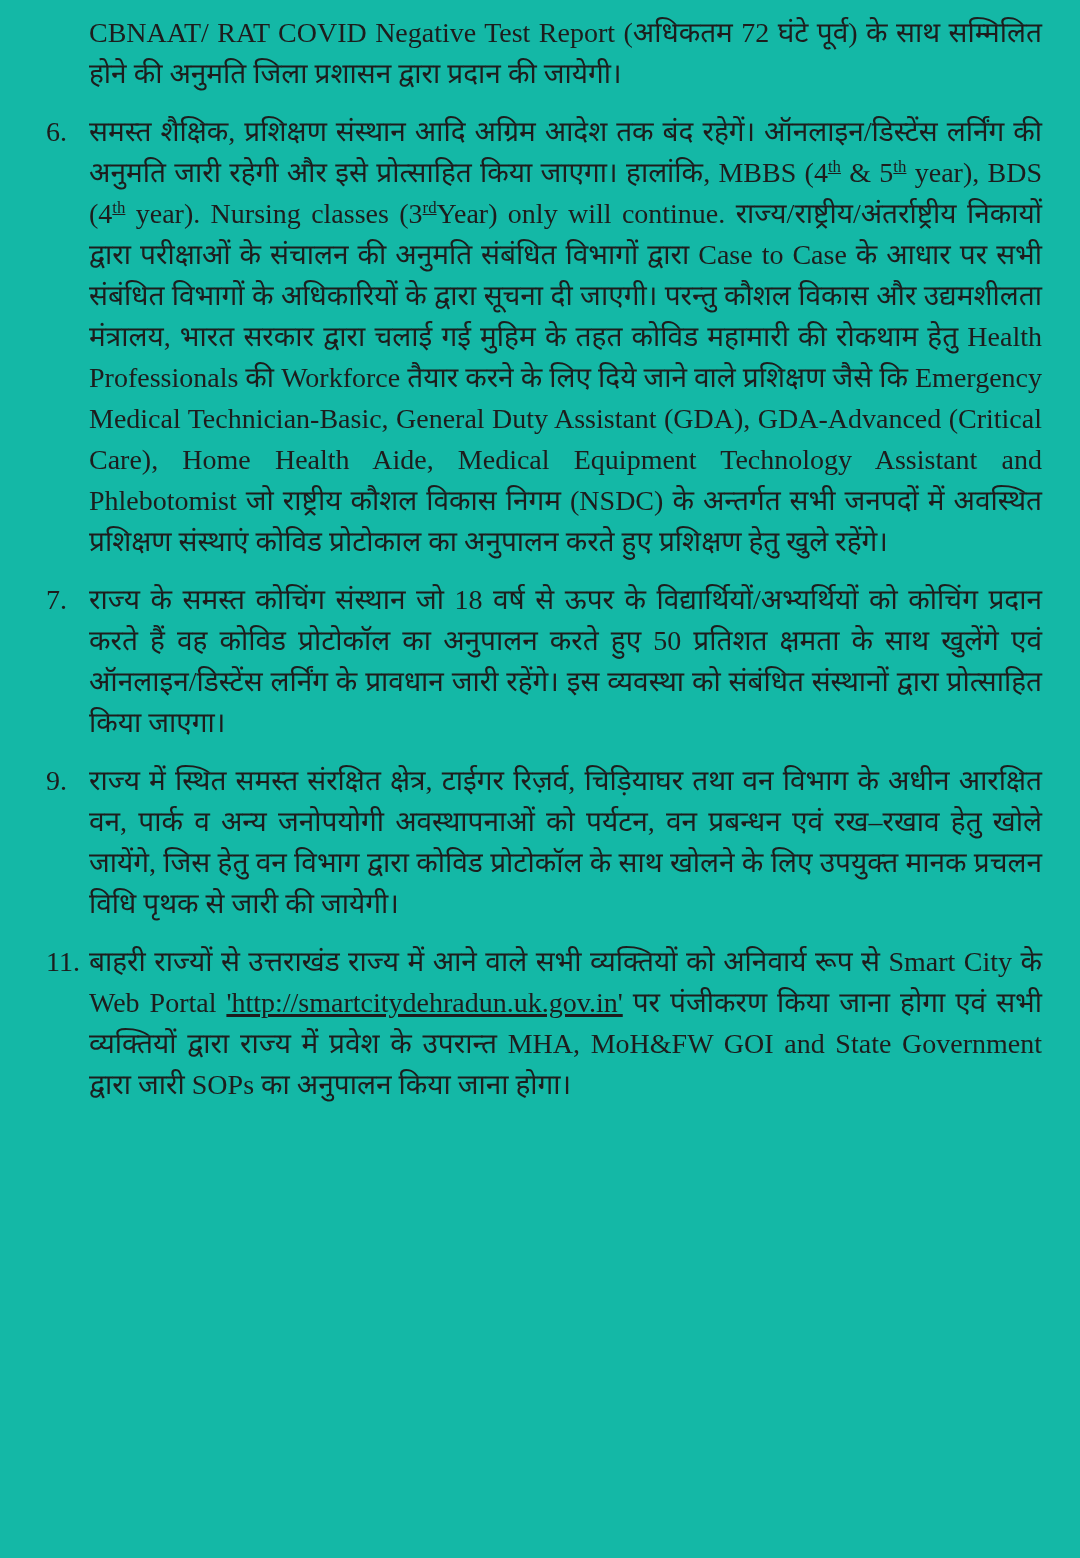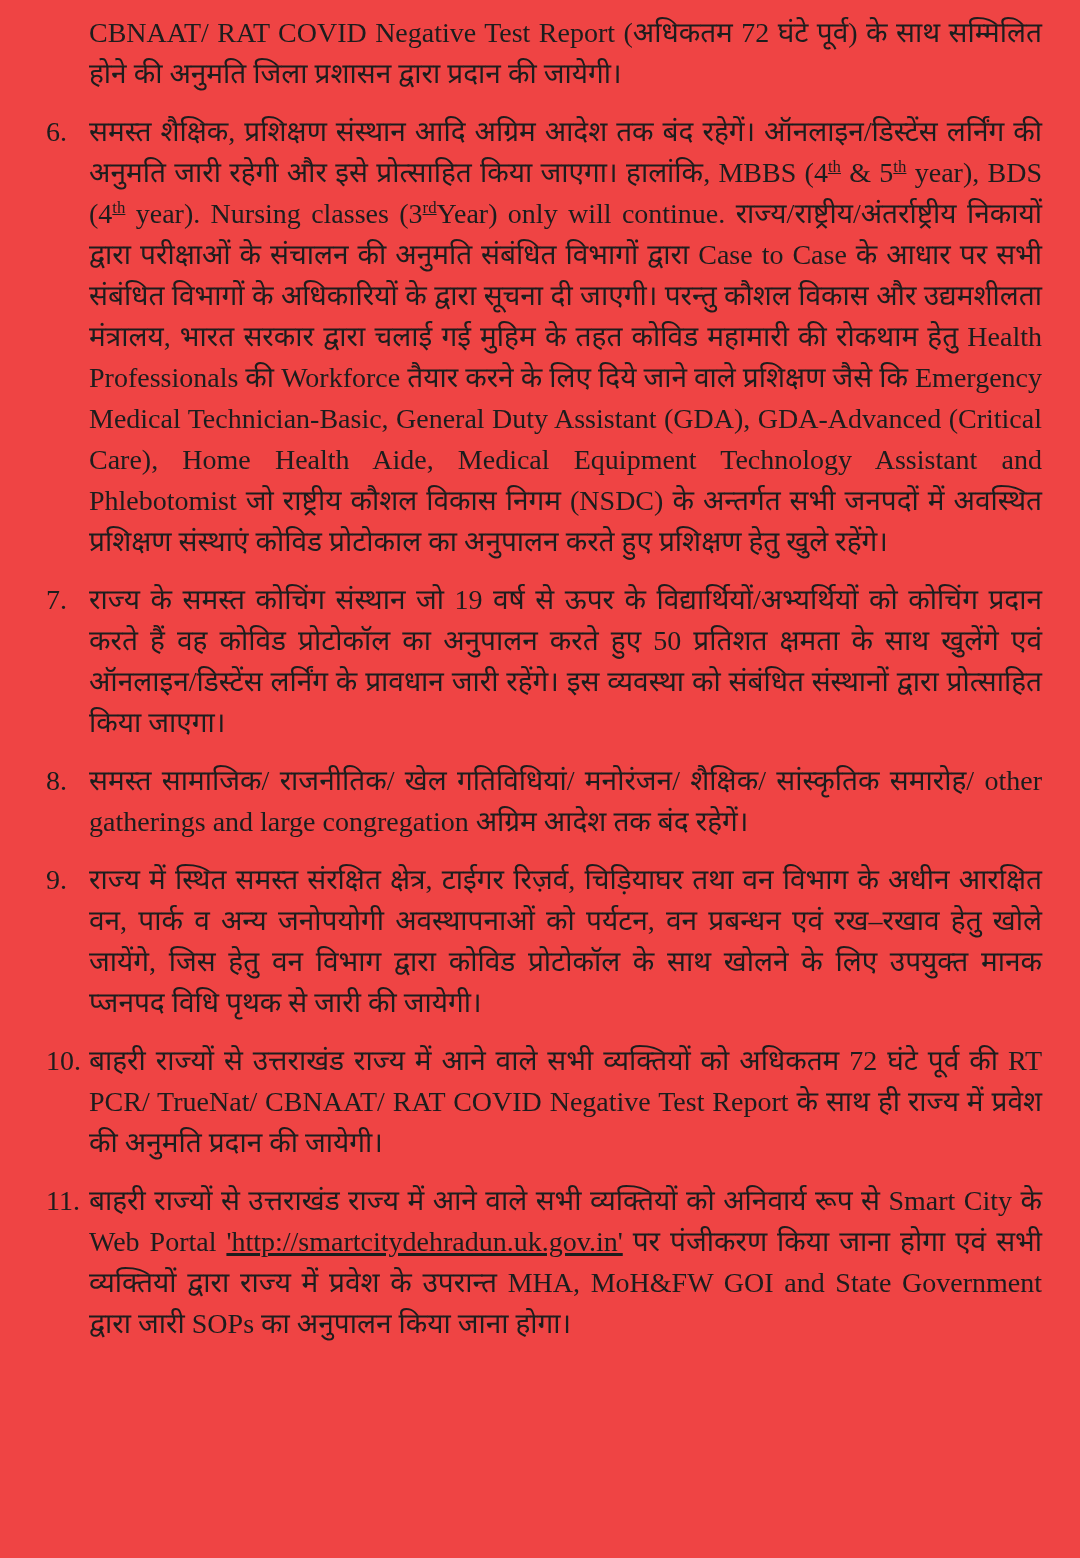--- a/index.html
+++ b/index.html
@@ -6,21 +6,21 @@
     margin: 0;
     padding: 0;
     background: #ffffff;
   }
   .page {
     position: relative;
     width: 1080px;
     height: 1558px;
     box-sizing: border-box;
     padding: 12px 38px 0 46px;
-    background: #ef4444;
+    background: #14b8a6;
     color: #1d1d1d;
     font-family: "Liberation Serif", "DejaVu Serif", serif;
     font-size: 28px;
     line-height: 41px;
     overflow: hidden;
   }
   .para {
     text-align: justify;
     margin: 0 0 17px 0;
     padding-left: 43px;
@@ -48,32 +48,26 @@
 <div class="page">
 
   <p class="para"><span>CBNAAT/ RAT COVID Negative Test Report (अधिकतम 72 घंटे पूर्व) के साथ सम्मिलित होने की अनुमति जिला प्रशासन द्वारा प्रदान की जायेगी।</span></p>
 
 
   <p class="para">
     <span class="item-num">6.</span><span><span>समस्त शैक्षिक, प्रशिक्षण संस्थान आदि अग्रिम आदेश तक बंद रहेगें। ऑनलाइन/डिस्टेंस लर्निंग की अनुमति जारी रहेगी और इसे प्रोत्साहित किया जाएगा। हालांकि, MBBS (4</span><span class="seg-sup">th</span><span> &amp; 5</span><span class="seg-sup">th</span><span> year), BDS (4</span><span class="seg-sup">th</span><span> year). Nursing classes (3</span><span class="seg-sup">rd</span><span>Year) only will continue. राज्य/राष्ट्रीय/अंतर्राष्ट्रीय निकायों द्वारा परीक्षाओं के संचालन की अनुमति संबंधित विभागों द्वारा Case to Case के आधार पर सभी संबंधित विभागों के अधिकारियों के द्वारा सूचना दी जाएगी। परन्तु कौशल विकास और उद्यमशीलता मंत्रालय, भारत सरकार द्वारा चलाई गई मुहिम के तहत कोविड महामारी की रोकथाम हेतु Health Professionals की Workforce तैयार करने के लिए दिये जाने वाले प्रशिक्षण जैसे कि Emergency Medical Technician-Basic, General Duty Assistant (GDA), GDA-Advanced (Critical Care), Home Health Aide, Medical Equipment Technology Assistant and Phlebotomist जो राष्ट्रीय कौशल विकास निगम (NSDC) के अन्तर्गत सभी जनपदों में अवस्थित प्रशिक्षण संस्थाएं कोविड प्रोटोकाल का अनुपालन करते हुए प्रशिक्षण हेतु खुले रहेंगे।</span></span>
   </p>
 
   <p class="para">
-    <span class="item-num">7.</span><span><span>राज्य के समस्त कोचिंग संस्थान जो 19 वर्ष से ऊपर के विद्यार्थियों/अभ्यर्थियों को कोचिंग प्रदान करते हैं वह कोविड प्रोटोकॉल का अनुपालन करते हुए 50 प्रतिशत क्षमता के साथ खुलेंगे एवं ऑनलाइन/डिस्टेंस लर्निंग के प्रावधान जारी रहेंगे। इस व्यवस्था को संबंधित संस्थानों द्वारा प्रोत्साहित किया जाएगा।</span></span>
+    <span class="item-num">7.</span><span><span>राज्य के समस्त कोचिंग संस्थान जो 18 वर्ष से ऊपर के विद्यार्थियों/अभ्यर्थियों को कोचिंग प्रदान करते हैं वह कोविड प्रोटोकॉल का अनुपालन करते हुए 50 प्रतिशत क्षमता के साथ खुलेंगे एवं ऑनलाइन/डिस्टेंस लर्निंग के प्रावधान जारी रहेंगे। इस व्यवस्था को संबंधित संस्थानों द्वारा प्रोत्साहित किया जाएगा।</span></span>
   </p>
 
+
   <p class="para">
-    <span class="item-num">8.</span><span><span>समस्त सामाजिक/ राजनीतिक/ खेल गतिविधियां/ मनोरंजन/ शैक्षिक/ सांस्कृतिक समारोह/ other gatherings and large congregation अग्रिम आदेश तक बंद रहेगें।</span></span>
+    <span class="item-num">9.</span><span><span>राज्य में स्थित समस्त संरक्षित क्षेत्र, टाईगर रिज़र्व, चिड़ियाघर तथा वन विभाग के अधीन आरक्षित वन, पार्क व अन्य जनोपयोगी अवस्थापनाओं को पर्यटन, वन प्रबन्धन एवं रख–रखाव हेतु खोले जायेंगे, जिस हेतु वन विभाग द्वारा कोविड प्रोटोकॉल के साथ खोलने के लिए उपयुक्त मानक प्रचलन विधि पृथक से जारी की जायेगी।</span></span>
   </p>
 
-  <p class="para">
-    <span class="item-num">9.</span><span><span>राज्य में स्थित समस्त संरक्षित क्षेत्र, टाईगर रिज़र्व, चिड़ियाघर तथा वन विभाग के अधीन आरक्षित वन, पार्क व अन्य जनोपयोगी अवस्थापनाओं को पर्यटन, वन प्रबन्धन एवं रख–रखाव हेतु खोले जायेंगे, जिस हेतु वन विभाग द्वारा कोविड प्रोटोकॉल के साथ खोलने के लिए उपयुक्त मानक प्जनपद विधि पृथक से जारी की जायेगी।</span></span>
-  </p>
-
-  <p class="para">
-    <span class="item-num">10.</span><span><span>बाहरी राज्यों से उत्तराखंड राज्य में आने वाले सभी व्यक्तियों को अधिकतम 72 घंटे पूर्व की RT PCR/ TrueNat/ CBNAAT/ RAT COVID Negative Test Report के साथ ही राज्य में प्रवेश की अनुमति प्रदान की जायेगी।</span></span>
-  </p>
 
   <p class="para">
     <span class="item-num">11.</span><span><span>बाहरी राज्यों से उत्तराखंड राज्य में आने वाले सभी व्यक्तियों को अनिवार्य रूप से Smart City के Web Portal </span><span class="seg-link">'http://smartcitydehradun.uk.gov.in'</span><span> पर पंजीकरण किया जाना होगा एवं सभी व्यक्तियों द्वारा राज्य में प्रवेश के उपरान्त MHA, MoH&amp;FW GOI and State Government द्वारा जारी SOPs का अनुपालन किया जाना होगा।</span></span>
   </p>
 
 </div>
 
 </body></html>

